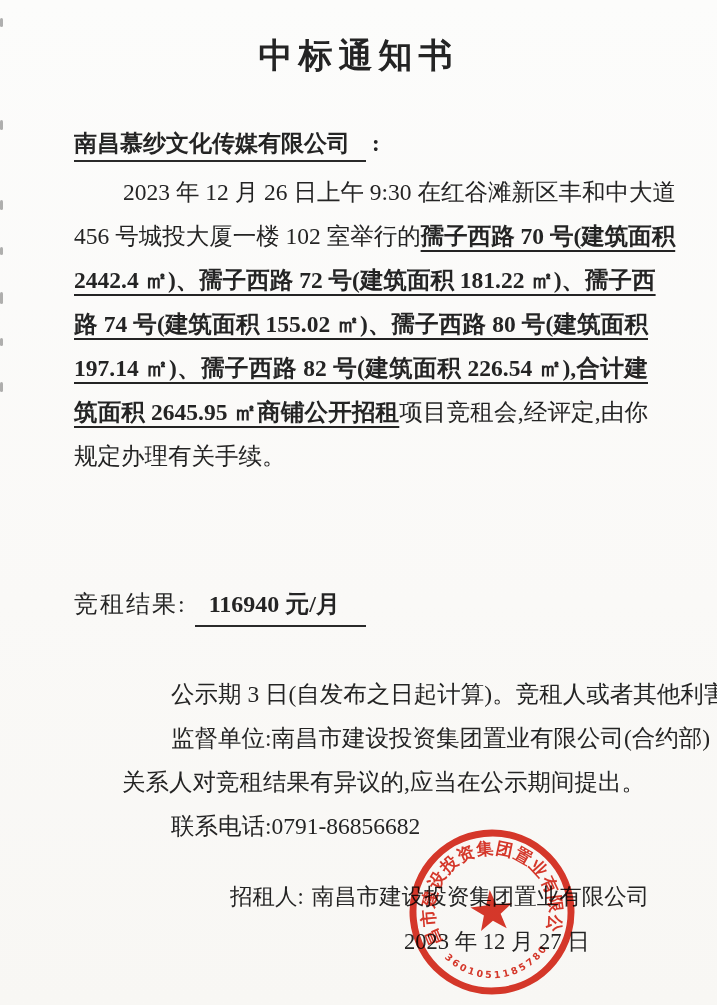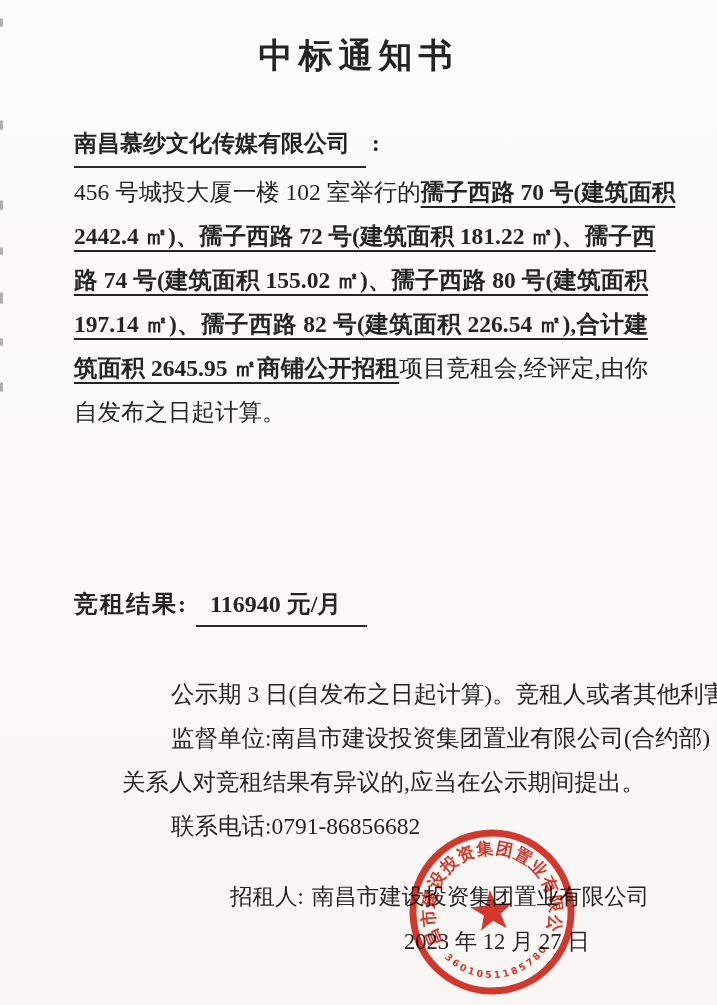--- a/index.html
+++ b/index.html
@@ -15,39 +15,39 @@
     position:absolute;top:33px;left:0;width:100%;
     margin:0;text-align:center;
     font-size:34px;font-weight:600;letter-spacing:6px;
   }
   .recipient{
     position:absolute;top:122px;left:74px;height:44px;line-height:44px;
     font-size:23px;font-weight:700;white-space:nowrap;
   }
   .recipient .name{
     display:inline-block;line-height:normal;
-    border-bottom:2px solid #2a2a2a;padding:0 16px 7px 0;
+    border-bottom:2px solid #2a2a2a;padding:0 16px 1px 0;
   }
   .recipient .colon{margin-left:6px;}
   .block{position:absolute;left:74px;width:574px;font-size:23.5px;}
   .block .line{height:44px;line-height:44px;white-space:nowrap;}
   .fill{text-align:justify;text-align-last:justify;-moz-text-align-last:justify;text-justify:inter-character;}
   .indent{text-indent:49px;}
   .u{
     font-weight:700;
     text-decoration:underline;
     text-decoration-thickness:2px;
     text-underline-offset:6px;
   }
   .p1{top:170px;}
   .result{
     position:absolute;top:582px;left:74px;height:44px;line-height:44px;
     font-size:24px;white-space:nowrap;
   }
-  .result .rlabel{font-weight:700;letter-spacing:2px;}
+  .result .rlabel{font-weight:400;letter-spacing:2px;}
   .result .rvalue{
     display:inline-block;line-height:normal;font-weight:700;
     border-bottom:2px solid #2a2a2a;
     padding:0 26px 5px 14px;margin-left:8px;
   }
   .notice{top:672px;margin-left:48px;}
   .lessor{
     position:absolute;top:875px;left:230px;height:44px;line-height:44px;
     font-size:22.5px;white-space:nowrap;z-index:1;
   }
@@ -82,26 +82,27 @@
   <div class="tick" style="top:338px;height:8px;"></div>
   <div class="tick" style="top:382px;height:10px;"></div>
 
   <h1 class="title">中标通知书</h1>
 
   <div class="recipient">
     <span class="name">南昌慕纱文化传媒有限公司</span><span class="colon">:</span>
   </div>
 
   <div class="block p1">
+    <div class="line fill indent"><span>2023 年 12 月 26 日上午 9:30 在红谷滩新区丰和中大道</span></div>
     <div class="line fill"><span>456 号城投大厦一楼 102 室举行的</span><span class="u">孺子西路 70 号(建筑面积</span></div>
     <div class="line fill"><span class="u">2442.4 ㎡)、孺子西路 72 号(建筑面积 181.22 ㎡)、孺子西</span></div>
     <div class="line fill"><span class="u">路 74 号(建筑面积 155.02 ㎡)、孺子西路 80 号(建筑面积</span></div>
     <div class="line fill"><span class="u">197.14 ㎡)、孺子西路 82 号(建筑面积 226.54 ㎡),合计建</span></div>
     <div class="line fill"><span class="u">筑面积 2645.95 ㎡商铺公开招租</span><span>项目竞租会,经评定,由你</span></div>
-    <div class="line"><span>自发布之日起计算。</span></div>
+    <div class="line"><span>规定办理有关手续。</span></div>
   </div>
 
   <div class="result">
     <span class="rlabel">竞租结果:</span><span class="rvalue">116940 元/月</span>
   </div>
 
   <div class="block notice">
     <div class="line fill indent"><span>公示期 3 日(自发布之日起计算)。竞租人或者其他利害</span></div>
     <div class="line indent"><span>监督单位:南昌市建设投资集团置业有限公司(合约部)</span></div>
     <div class="line"><span>关系人对竞租结果有异议的,应当在公示期间提出。</span></div>

